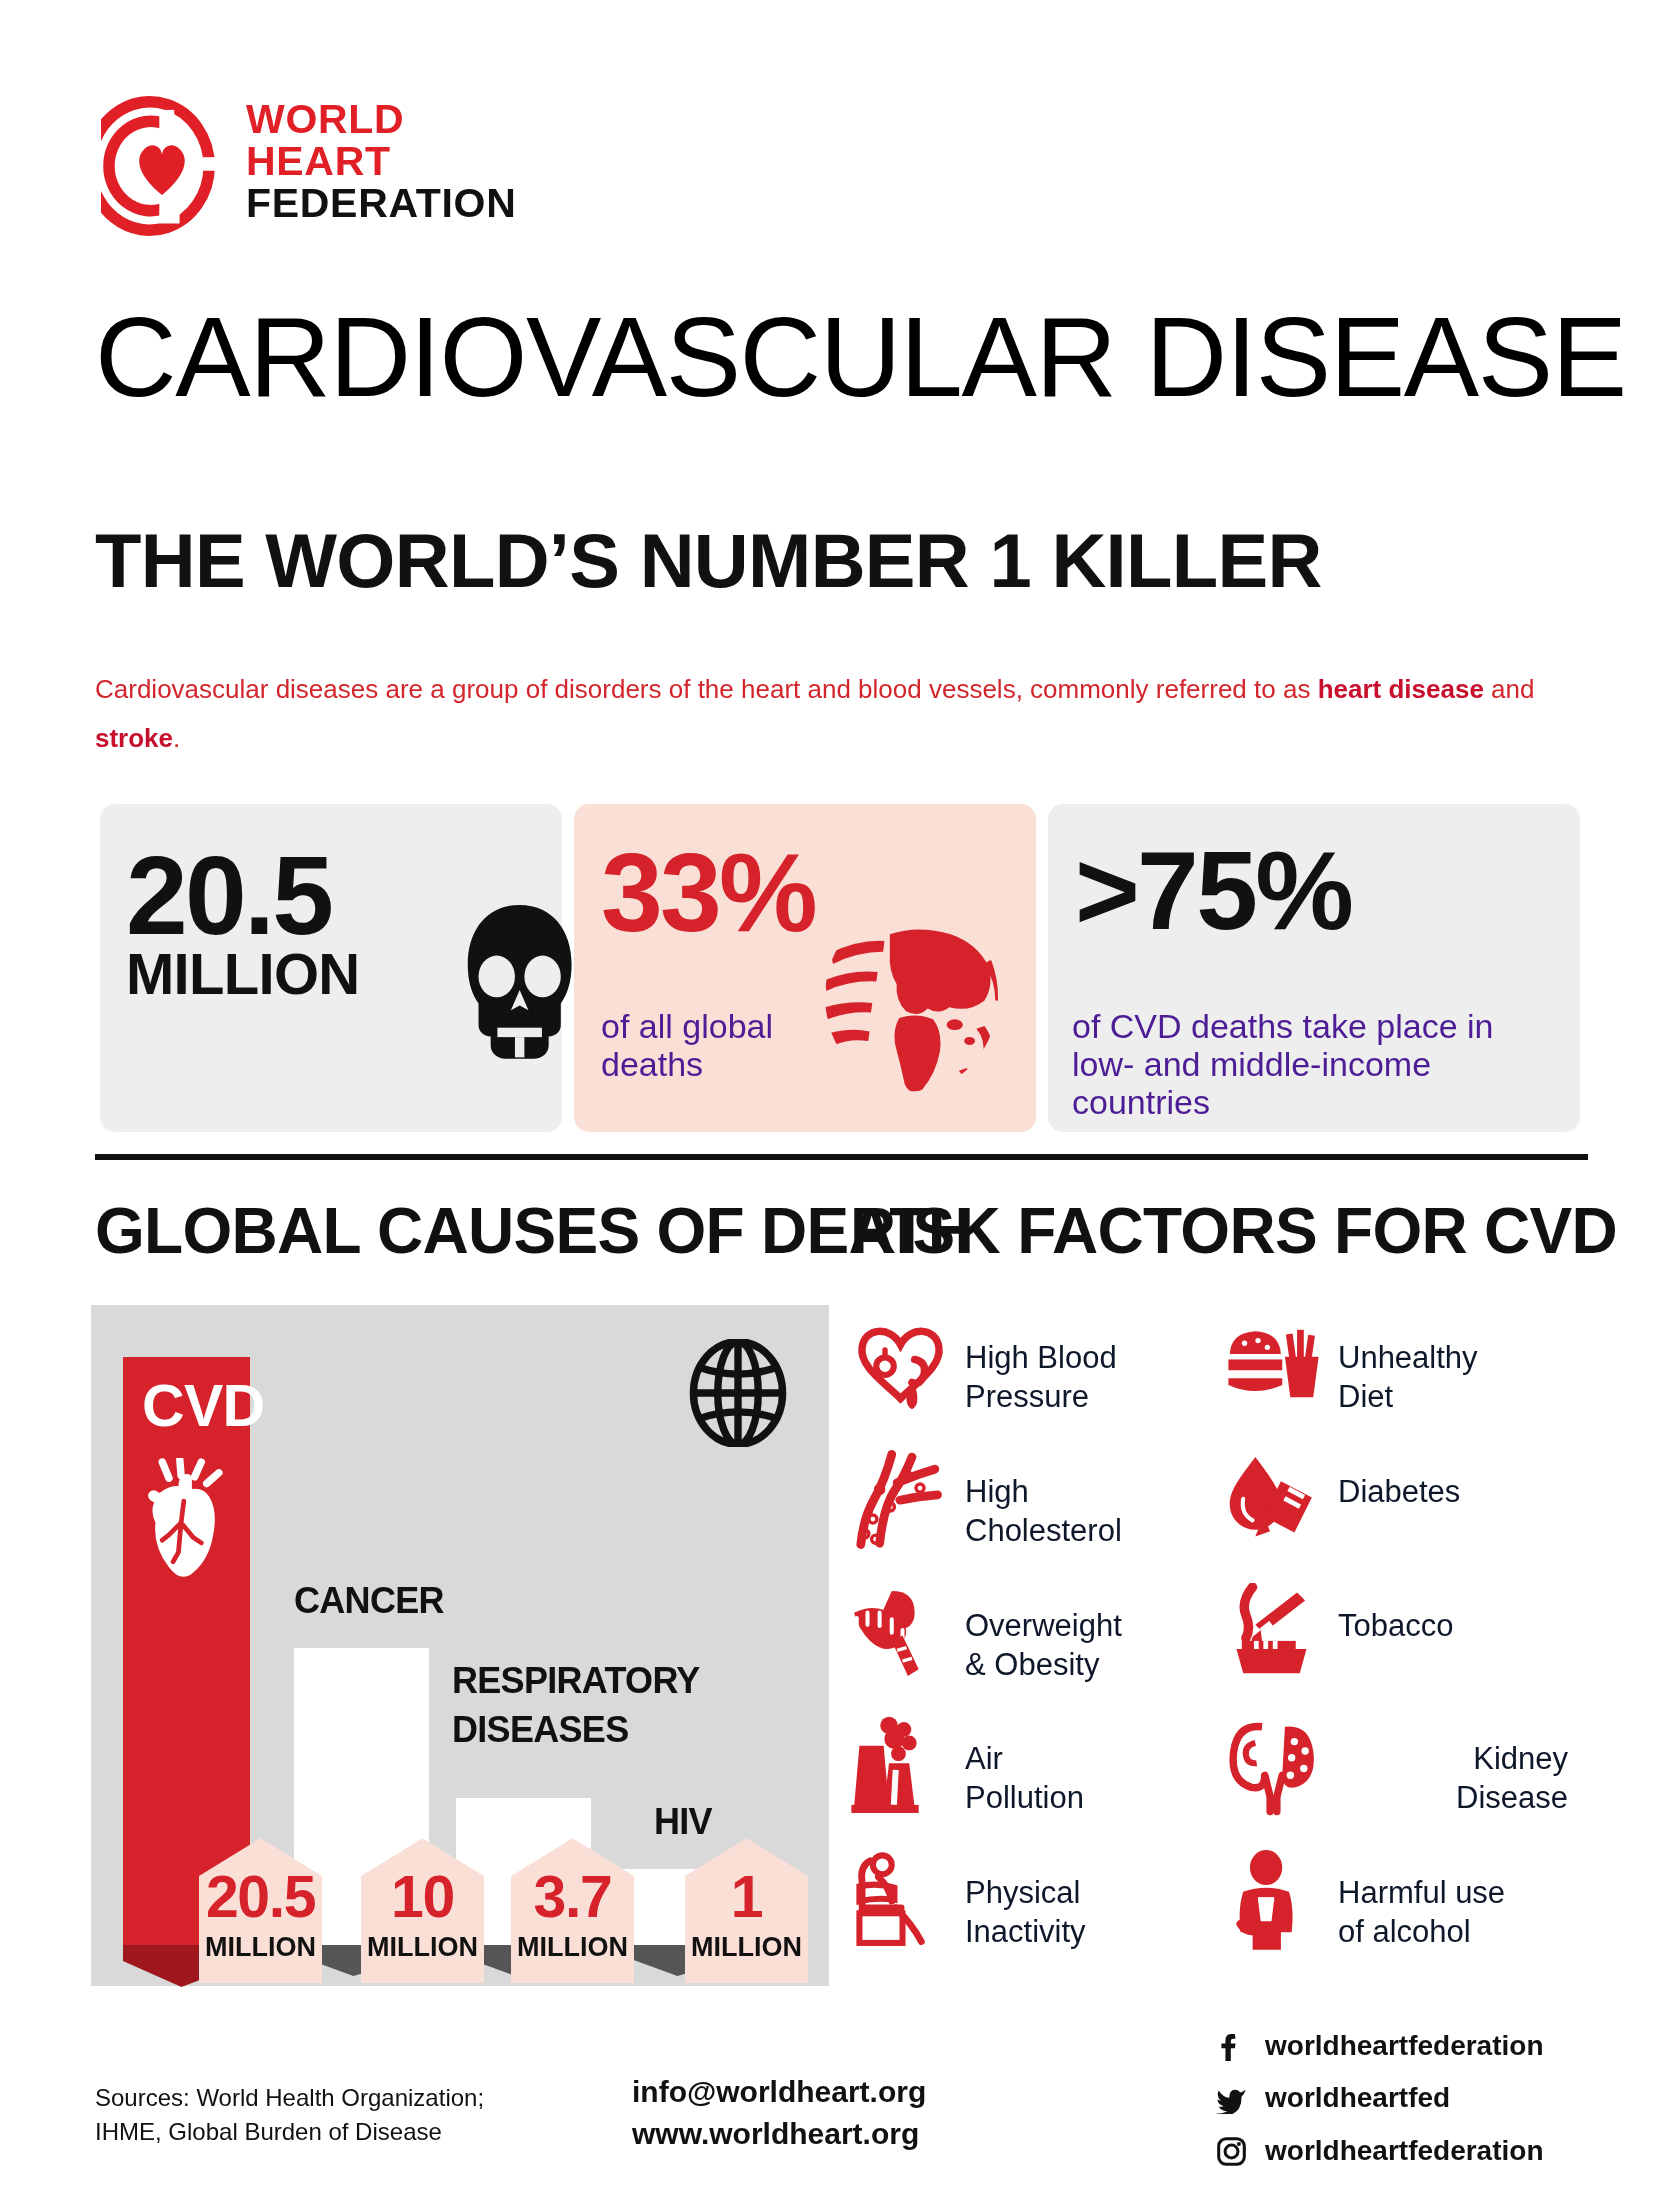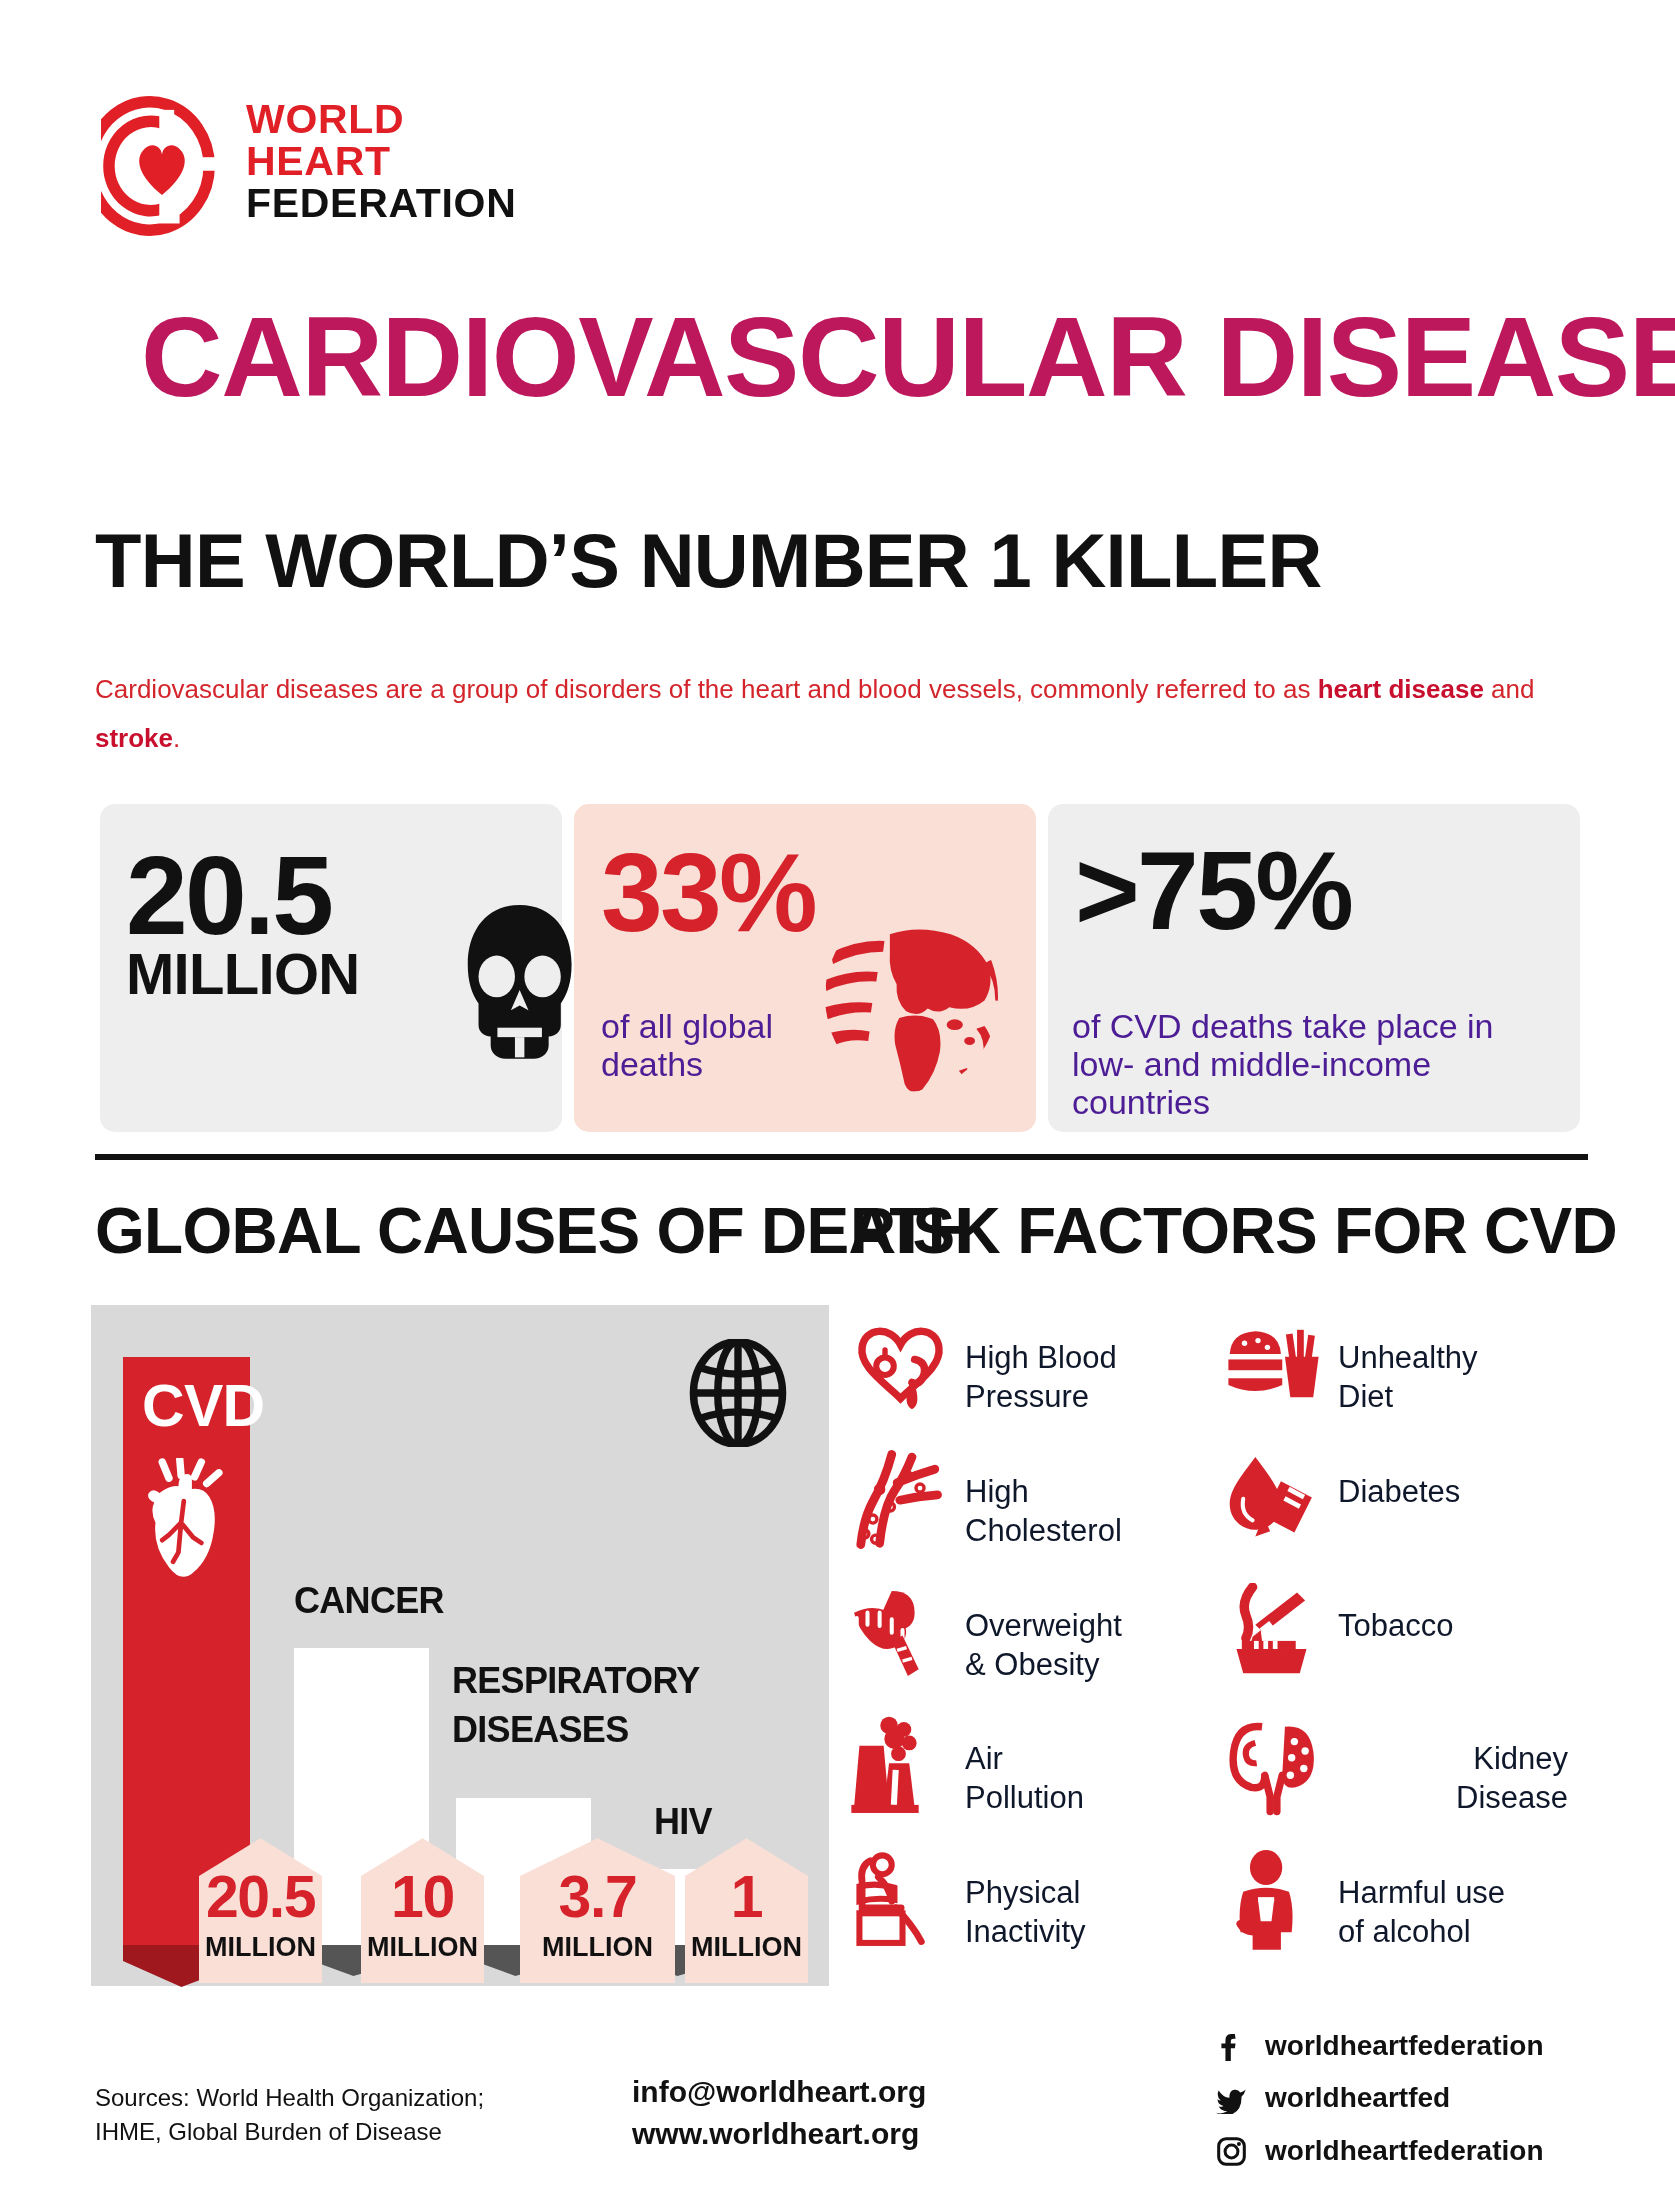--- a/index.html
+++ b/index.html
@@ -12,22 +12,22 @@
   #logo{position:absolute;left:101px;top:95px;width:513px;height:149px;}
   #logo-mark{position:absolute;left:0;top:0;width:122px;height:142px;}
   #logo-words{position:absolute;left:145px;top:2.7px;}
   .logo-line{font-family:"Liberation Sans",sans-serif;font-weight:bold;
              font-size:41px;line-height:42px;letter-spacing:0.7px;}
   .logo-red{color:#e01f26;}
   .logo-blk{color:#111;}
 
   
   #headline{position:absolute;left:95px;top:307px;width:1486px;
-            color:#be185d;font-weight:bold;font-size:113px;line-height:101px;
-            letter-spacing:-1.4px;transform:scaleX(1.0);white-space:nowrap;margin-left:46px;}
+            color:#000000;font-weight:normal;font-size:113px;line-height:101px;
+            letter-spacing:-1.4px;transform:scaleX(1.0);white-space:nowrap;}
   #subhead{position:absolute;left:95px;top:524px;width:1486px;
            color:#111;font-weight:bold;font-size:76px;line-height:74px;
            letter-spacing:-0.7px;white-space:nowrap;}
   #intro{position:absolute;left:95px;top:665px;width:1507px;
          color:#d3252b;font-size:26px;line-height:49px;}
   #intro b{color:#c8102e;font-weight:bold;}
 
   
   .statrow{position:absolute;left:100px;top:804px;width:1481px;height:328px;}
   .statbox{position:absolute;top:0;height:328px;border-radius:15px;
@@ -257,21 +257,21 @@
       <div class="tagnum">20.5</div>
       <div class="tagmill">MILLION</div>
     </div>
 
     <div class="tag" style="left:270px;">
       <div class="tagbg" style="background:#fadfd7;clip-path:polygon(0 26%,50% 0,100% 26%,100% 100%,0 100%);"></div>
       <div class="tagnum">10</div>
       <div class="tagmill">MILLION</div>
     </div>
 
-    <div class="tag" style="left:429px;padding-left:32px;">
+    <div class="tag" style="left:420px;">
       <div class="tagbg" style="background:#fadfd7;clip-path:polygon(0 26%,50% 0,100% 26%,100% 100%,0 100%);"></div>
       <div class="tagnum">3.7</div>
       <div class="tagmill">MILLION</div>
     </div>
 
     <div class="tag" style="left:594px;">
       <div class="tagbg" style="background:#fadfd7;clip-path:polygon(0 26%,50% 0,100% 26%,100% 100%,0 100%);"></div>
       <div class="tagnum">1</div>
       <div class="tagmill">MILLION</div>
     </div>

